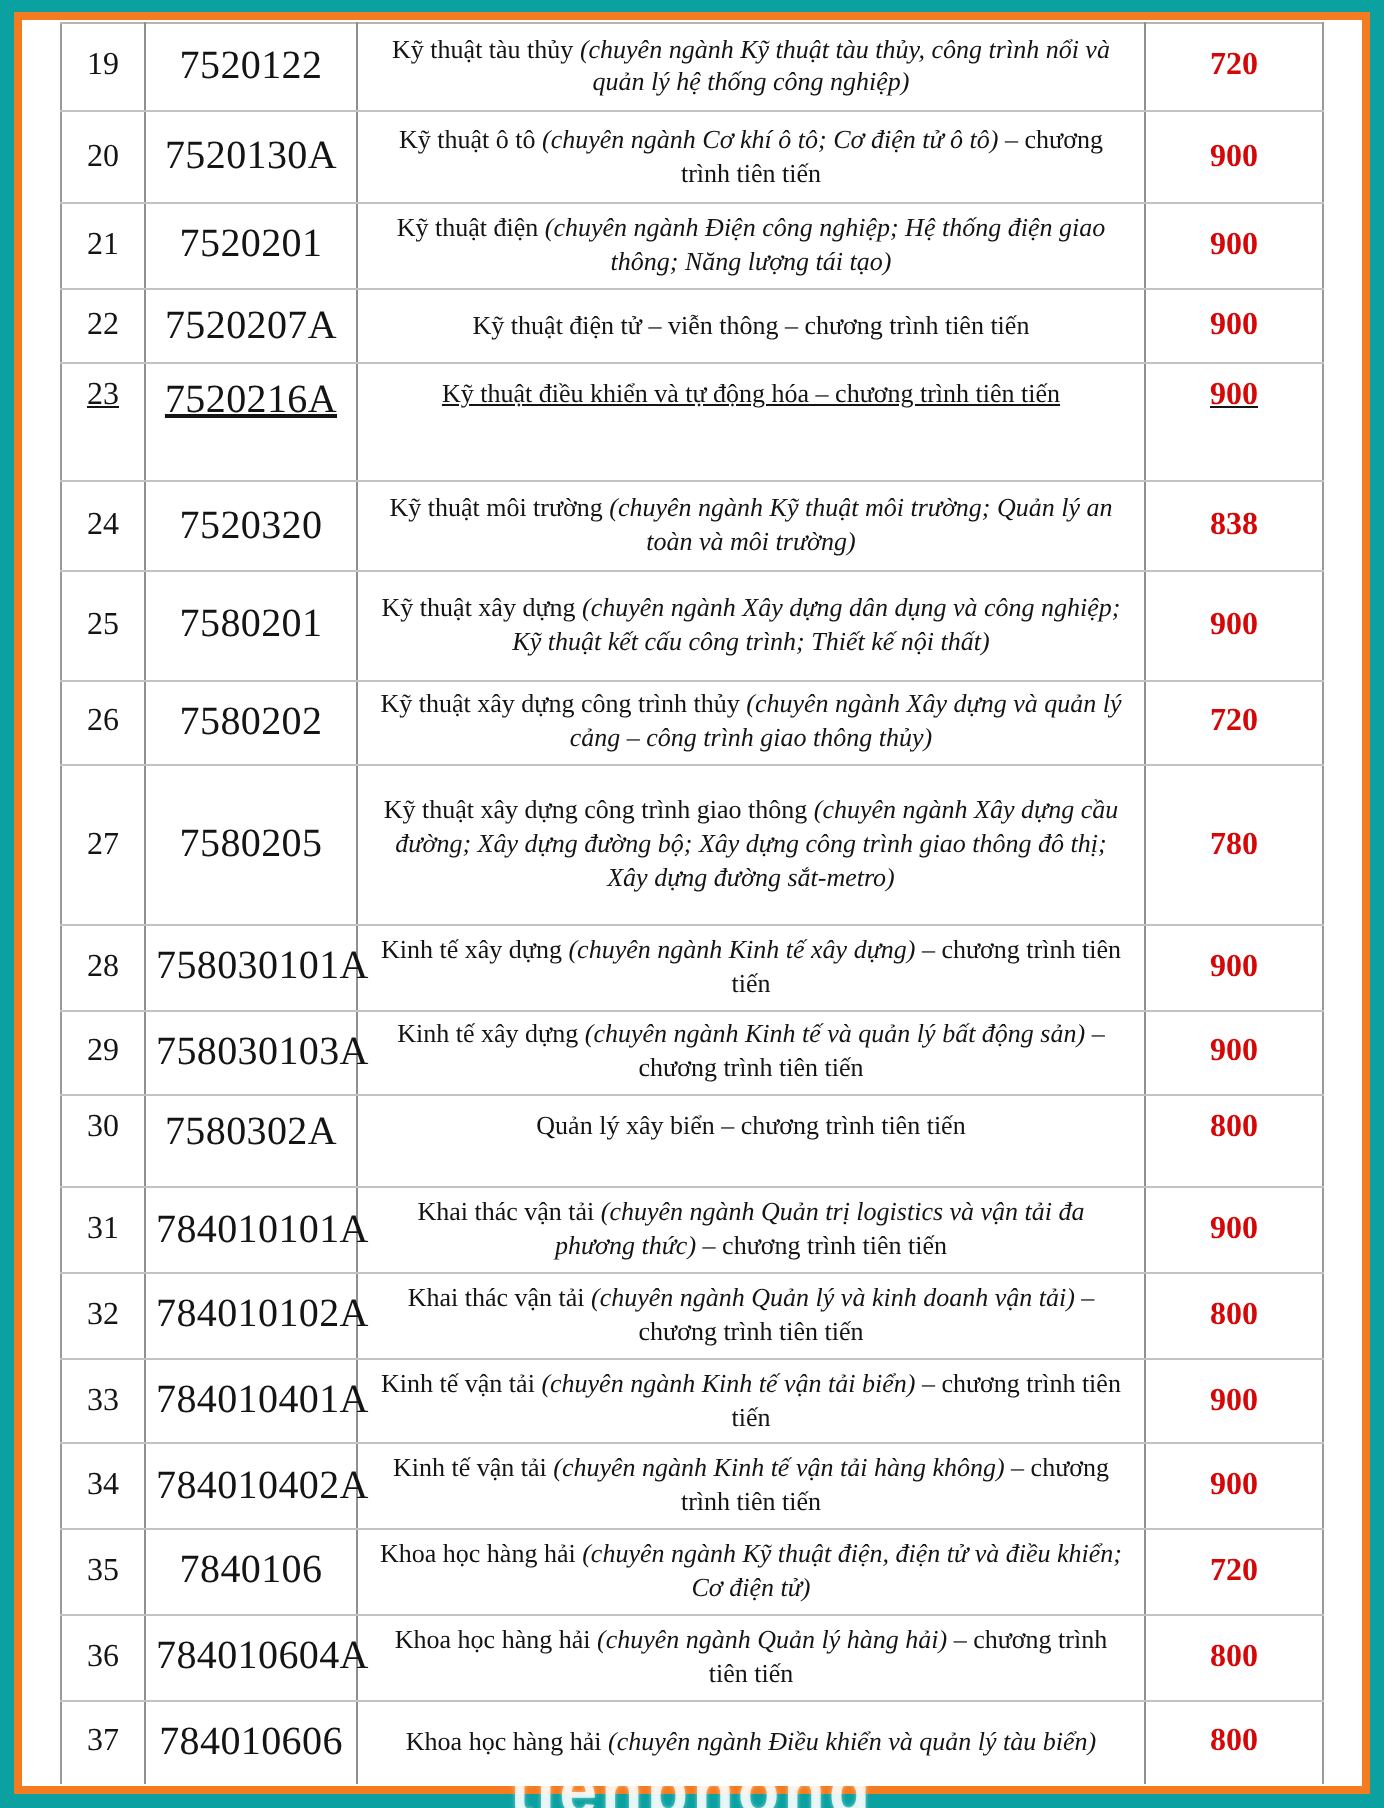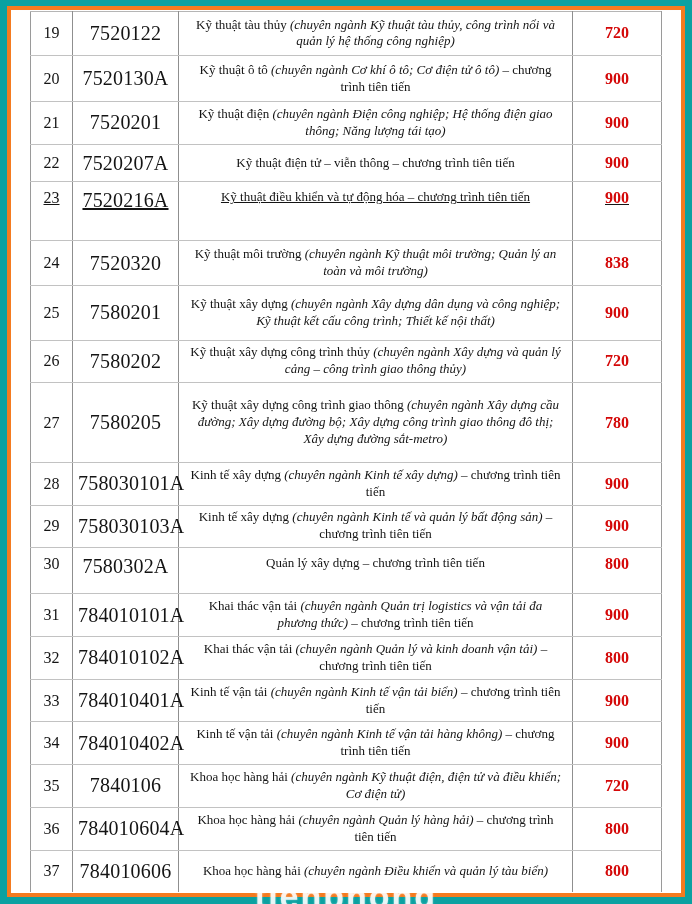--- a/index.html
+++ b/index.html
@@ -166,21 +166,21 @@
   <tr>
     <td class="c-no">29</td>
     <td class="c-code">758030103A</td>
     <td class="c-name"><span>Kinh tế xây dựng </span><span class="detail">(chuyên ngành Kinh tế và quản lý bất động sản)</span><span> – chương trình tiên tiến</span></td>
     <td class="c-score">900</td>
   </tr>
 
   <tr>
     <td class="c-no">30</td>
     <td class="c-code">7580302A</td>
-    <td class="c-name"><span>Quản lý xây dựng – chương trình tiên tiến</span><span class="detail"></span><span></span></td>
+    <td class="c-name"><span>Quản lý xây biển – chương trình tiên tiến</span><span class="detail"></span><span></span></td>
     <td class="c-score">800</td>
   </tr>
 
   <tr>
     <td class="c-no">31</td>
     <td class="c-code">784010101A</td>
     <td class="c-name"><span>Khai thác vận tải </span><span class="detail">(chuyên ngành Quản trị logistics và vận tải đa phương thức)</span><span> – chương trình tiên tiến</span></td>
     <td class="c-score">900</td>
   </tr>
 

